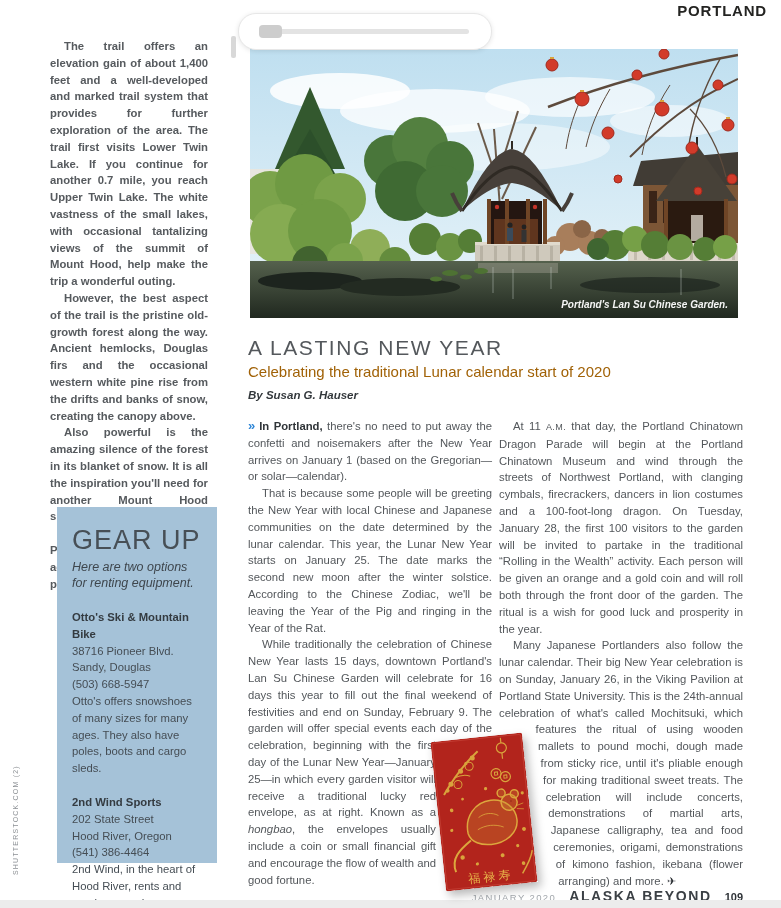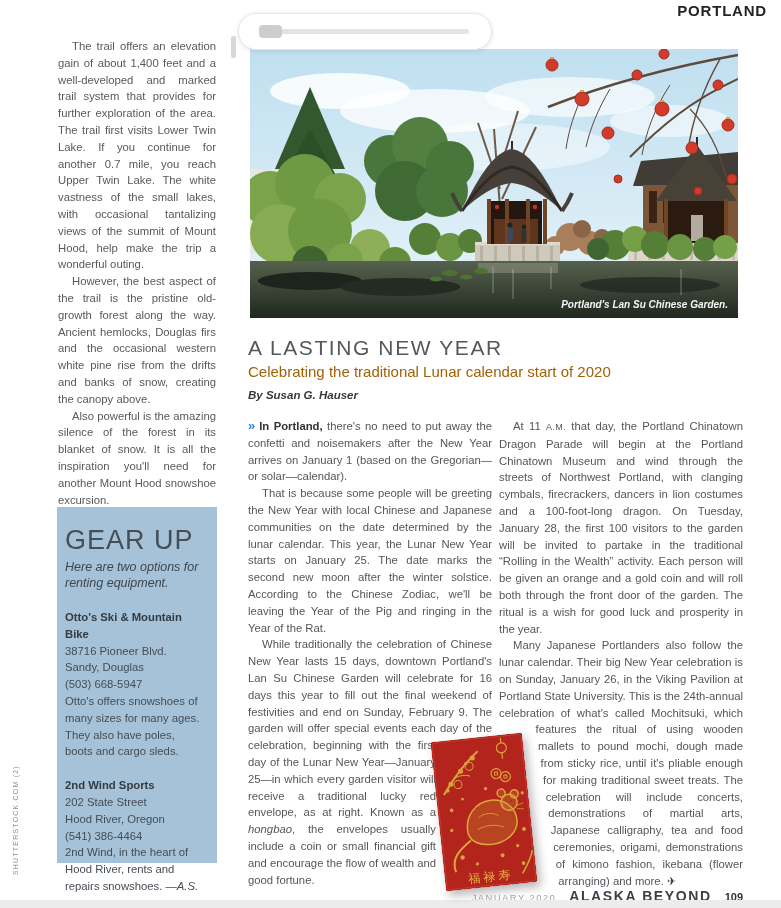--- a/index.html
+++ b/index.html
@@ -9,28 +9,28 @@
 
   
   .section-label{position:absolute;top:2px;right:14px;font-size:15px;font-weight:bold;
                  letter-spacing:.8px;color:#242422;}
 
   
   .credit{position:absolute;left:12px;top:745px;height:130px;writing-mode:vertical-rl;
           transform:rotate(180deg);font-size:7px;letter-spacing:1.2px;color:#8e9296;}
 
   
-  .snow-col{position:absolute;left:58px;top:38px;width:158px;font-size:11.3px;
-            line-height:16.8px;text-align:justify;color:#565a5e;}
+  .snow-col{position:absolute;left:50px;top:38px;width:158px;font-size:11.3px;
+            line-height:16.8px;text-align:justify;color:#565a5e;font-weight:bold;}
   .snow-col p{margin:0;text-indent:14px;}
   .plane{font-style:normal;color:#2e3237;font-size:11px;}
 
   
   .gear-box{position:absolute;left:57px;top:507px;width:160px;height:356px;
-            background:#a5c2d8;box-sizing:border-box;padding:18px 14px 0 8px;color:#454d54;}
+            background:#a5c2d8;box-sizing:border-box;padding:18px 14px 0 15px;color:#454d54;}
   .gear-title{font-size:27px;font-weight:400;letter-spacing:1px;color:#474f56;margin:0 0 4px 0;}
   .gear-sub{font-style:italic;font-size:12.5px;line-height:15.5px;color:#3e464d;margin:0 0 18px 0;}
   .gear-entry{font-size:11.3px;line-height:16.8px;margin:0 0 17px 0;color:#454d54;}
   .gear-name{font-weight:bold;color:#343b41;}
   .gear-attr{font-style:italic;}
 
   
   .photo{position:absolute;left:250px;top:49px;width:488px;height:269px;}
   .photo svg{display:block;}
 

